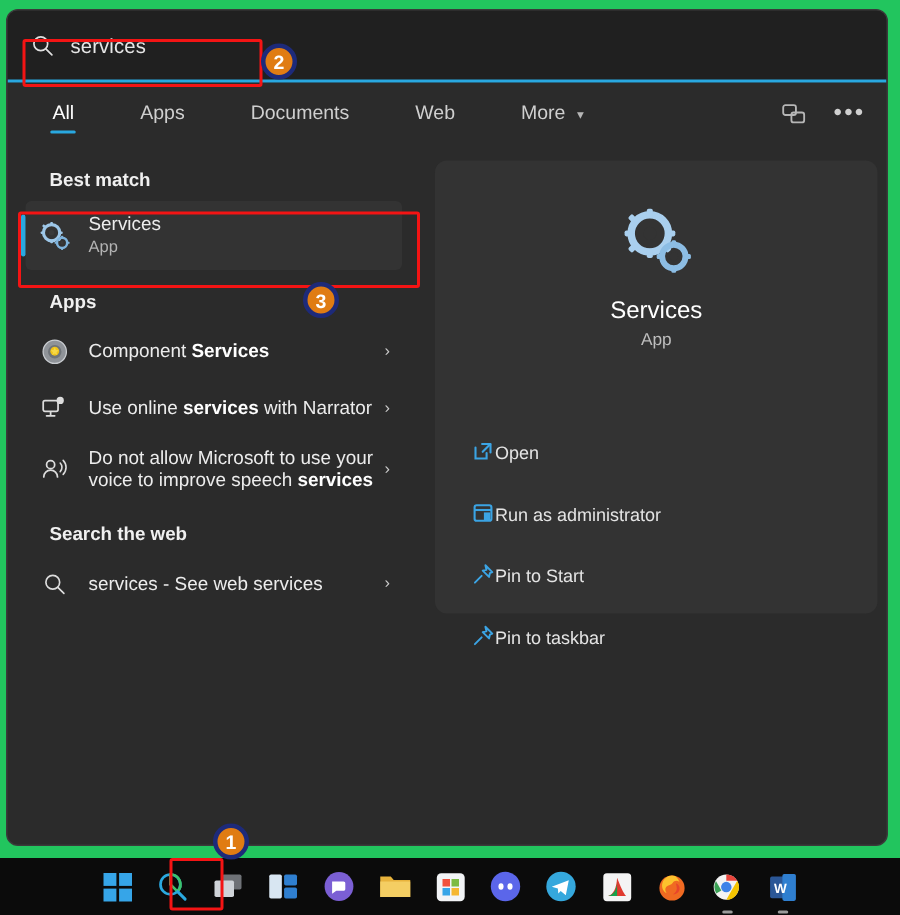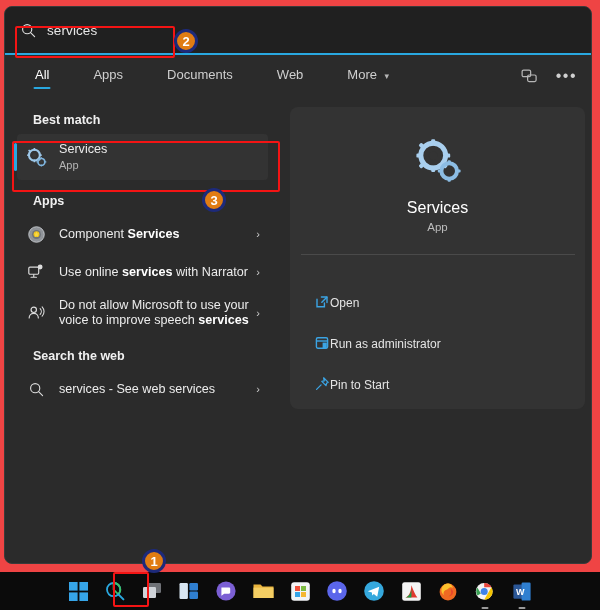--- a/index.html
+++ b/index.html
@@ -2,21 +2,21 @@
 <html><head>
 <meta charset="utf-8">
 <style>
   * { box-sizing: border-box; margin: 0; padding: 0; }
   html, body {
     width: 600px; height: 610px;
     background: #000;
     font-family: "Liberation Sans", sans-serif;
     overflow: hidden;
   }
-  #root { position: relative; width: 600px; height: 610px; background:#ef4444; }
+  #root { position: relative; width: 600px; height: 610px; background:#22c55e; }
 
   
   .search-window {
     position: absolute; left: 4px; top: 6px;
     width: 588px; height: 558px;
     background: #2b2b2b;
     border-radius: 8px;
     border: 1px solid #3a3a3a;
     overflow: hidden;
   }
@@ -369,20 +369,27 @@
 
 
             <div class="action">
               <svg class="aico" viewBox="0 0 16 16">
                 <path d="M9.6 1.8l4.6 4.6-1.6.7-.6 2.5-4.2-4.2 2.5-.6z" fill="none" stroke="#3ba4e4" stroke-width="1.3" stroke-linejoin="round"></path>
                 <line x1="7.1" y1="8.9" x2="2.6" y2="13.4" stroke="#3ba4e4" stroke-width="1.3" stroke-linecap="round"></line>
               </svg>
               <span class="alabel">Pin to Start</span>
             </div>
 
+            <div class="action">
+              <svg class="aico" viewBox="0 0 16 16">
+                <path d="M9.6 1.8l4.6 4.6-1.6.7-.6 2.5-4.2-4.2 2.5-.6z" fill="none" stroke="#3ba4e4" stroke-width="1.3" stroke-linejoin="round"></path>
+                <line x1="7.1" y1="8.9" x2="2.6" y2="13.4" stroke="#3ba4e4" stroke-width="1.3" stroke-linecap="round"></line>
+              </svg>
+              <span class="alabel">Pin to taskbar</span>
+            </div>
 
           </div>
         </div>
       </div>
 
     </div>
   </div>
 
   <div class="taskbar">
 

